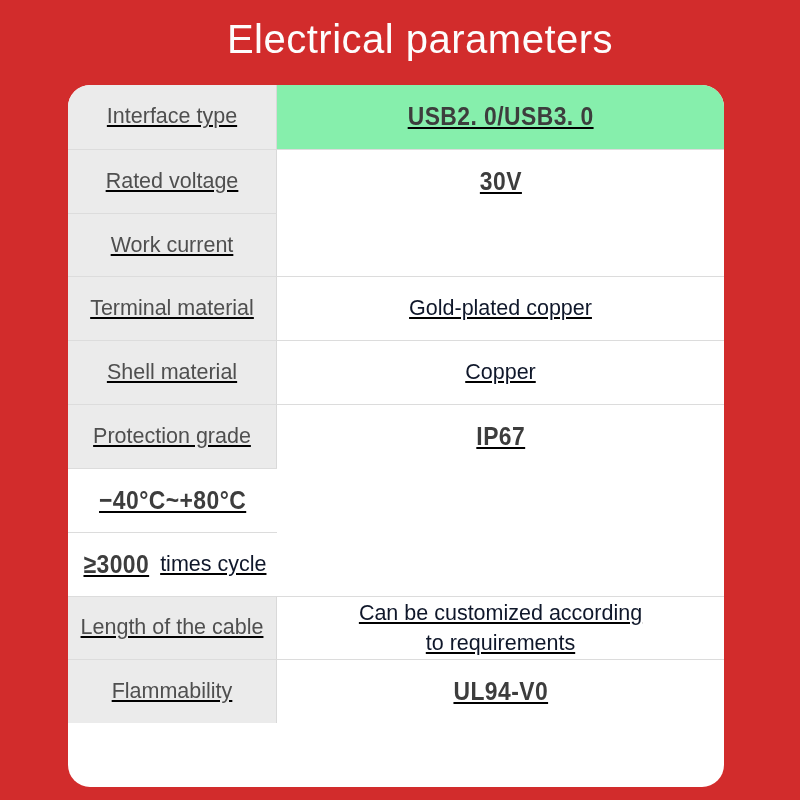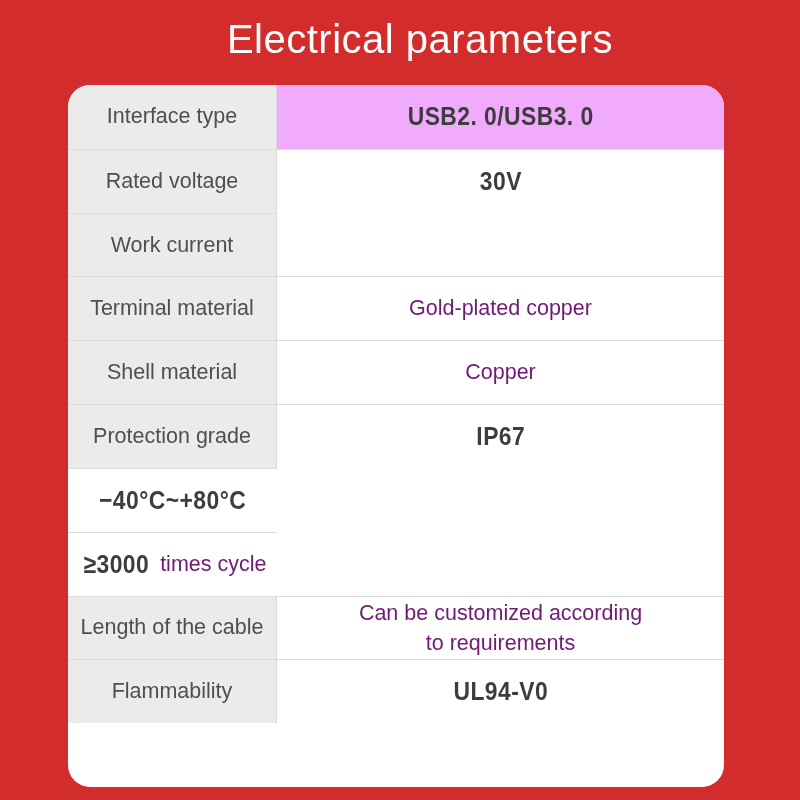--- a/index.html
+++ b/index.html
@@ -34,20 +34,21 @@
     background: #ffffff;
     border-radius: 22px;
     overflow: hidden;
     display: grid;
     grid-template-rows: repeat(11, 1fr);
   }
   .row {
     display: grid;
     grid-template-columns: 209px 1fr;
     min-height: 0;
+    text-decoration: underline;
   }
   .cell {
     display: flex;
     align-items: center;
     justify-content: center;
     min-height: 0;
   }
   .row:not(:first-child) .cell {
     border-top: 1px solid #dcdcdc;
   }
@@ -58,35 +59,35 @@
     font-size: 21.5px;
     text-align: center;
     padding: 0 4px;
   }
   .cell-value {
     background: #ffffff;
     color: #4f4f4f;
     font-size: 21.5px;
   }
   .row.shaded .cell-value {
-    background: #f0abfc;
+    background: #86efac;
   }
   .val-bold {
     display: inline-block;
     font-weight: 700;
     font-size: 26px;
     color: #3d3d3d;
     letter-spacing: 0.5px;
     transform: scaleX(0.88);
     white-space: nowrap;
   }
   .val-regular {
     font-weight: 400;
     font-size: 21.5px;
-    color: #701a75;
+    color: #0f172a;
   }
   .val-suffix {
     margin-left: 7px;
   }
   .val-wrap {
     white-space: pre-line;
     text-align: center;
     line-height: 1.4;
   }
 </style>

